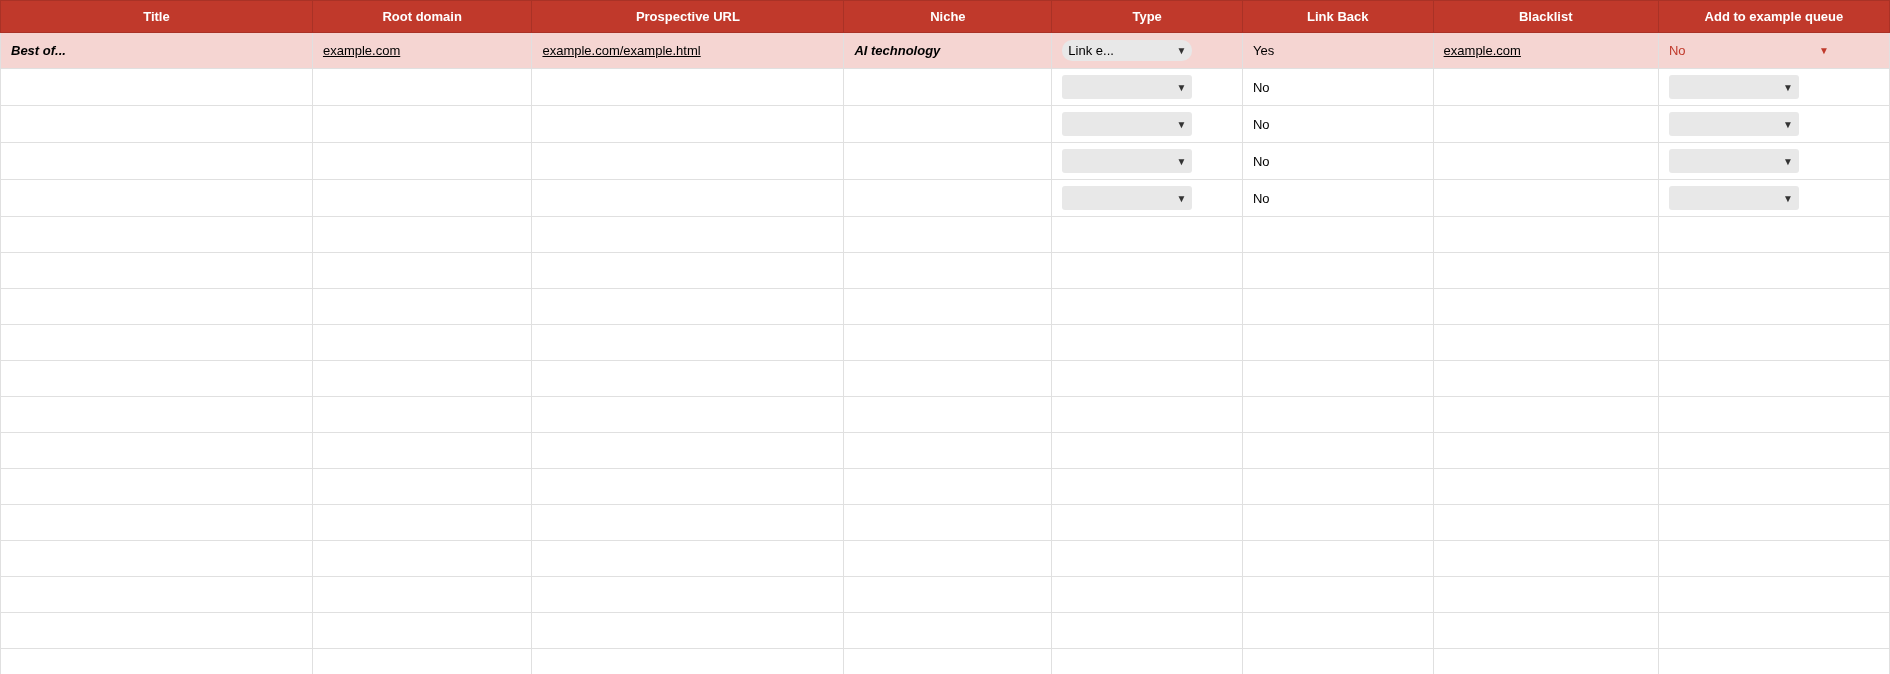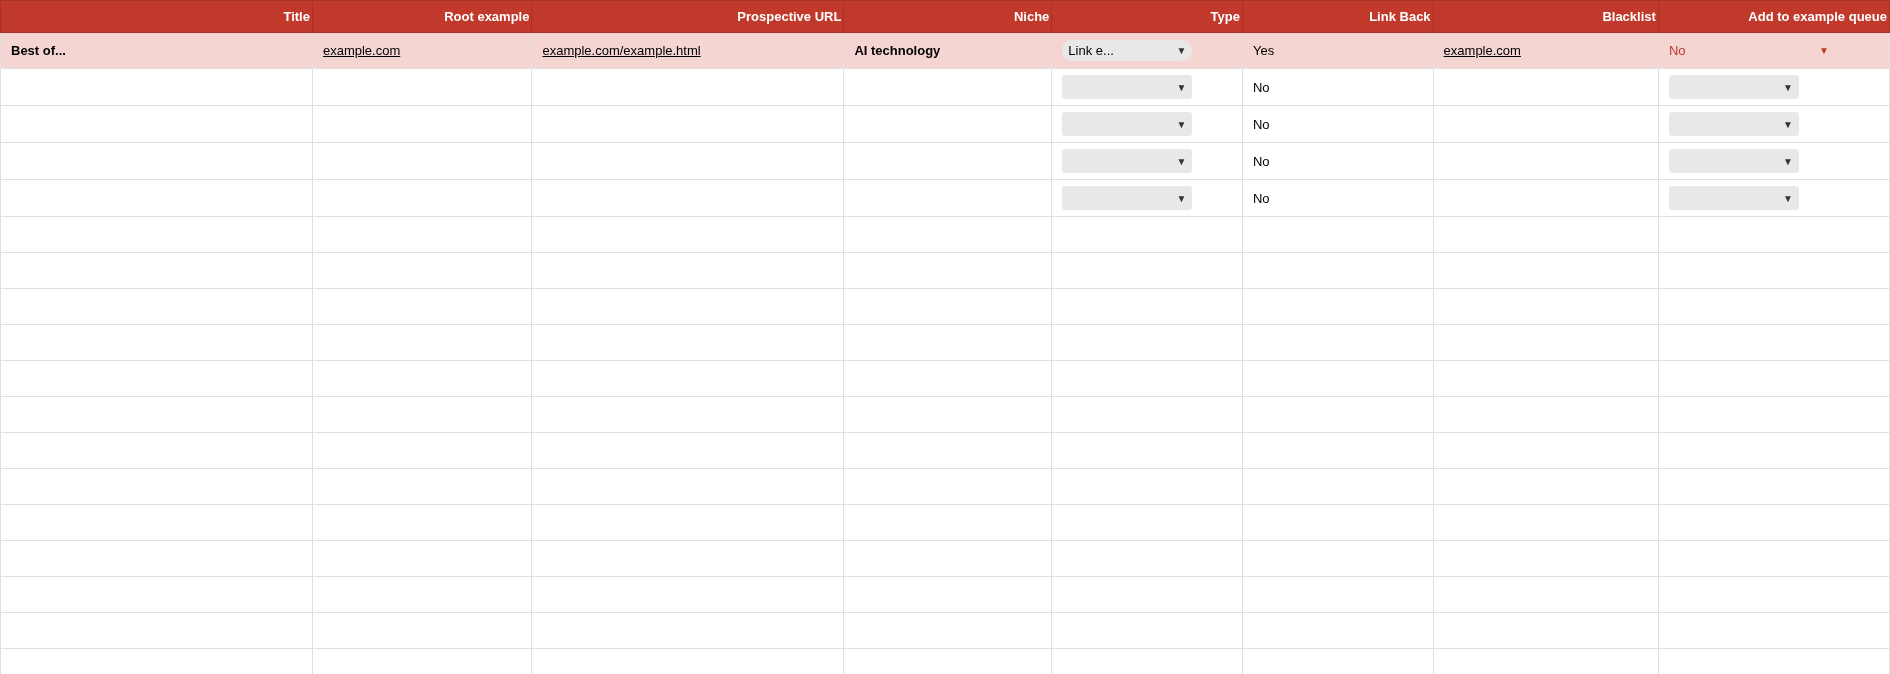--- a/index.html
+++ b/index.html
@@ -19,21 +19,21 @@
     .spreadsheet {
       width: 100%;
       border-collapse: collapse;
     }
 
     .spreadsheet th {
       background-color: #c0392b;
       color: #fff;
       font-weight: bold;
       padding: 8px 2px;
-      text-align: right;
+      text-align: center;
       border: 1px solid #a93226;
       vertical-align: top;
     }
 
     .spreadsheet td {
       padding: 6px 10px;
       border: 1px solid #e0e0e0;
       vertical-align: middle;
       height: 36px;
       background: #fff;
@@ -56,20 +56,21 @@
     .col-blacklist { width: 195px; }
     .col-outreach { width: 200px; }
 
     .link {
       color: #000000;
       text-decoration: underline;
       cursor: pointer;
     }
 
     .italic-bold {
+      font-style: italic;
       font-weight: bold;
       text-align: right;
     }
 
     .underline {
       text-decoration: underline;
     }
 
     .type-dropdown {
       display: flex;
@@ -143,21 +144,21 @@
     <col class="col-url">
     <col class="col-niche">
     <col class="col-type">
     <col class="col-linkback">
     <col class="col-blacklist">
     <col class="col-outreach">
   </colgroup>
   <thead>
     <tr>
       <th>Title</th>
-      <th>Root example</th>
+      <th>Root domain</th>
       <th>Prospective URL</th>
       <th>Niche</th>
       <th>Type</th>
       <th>Link Back</th>
       <th>Blacklist</th>
       <th>Add to example queue</th>
     </tr>
   </thead>
   <tbody>
 

